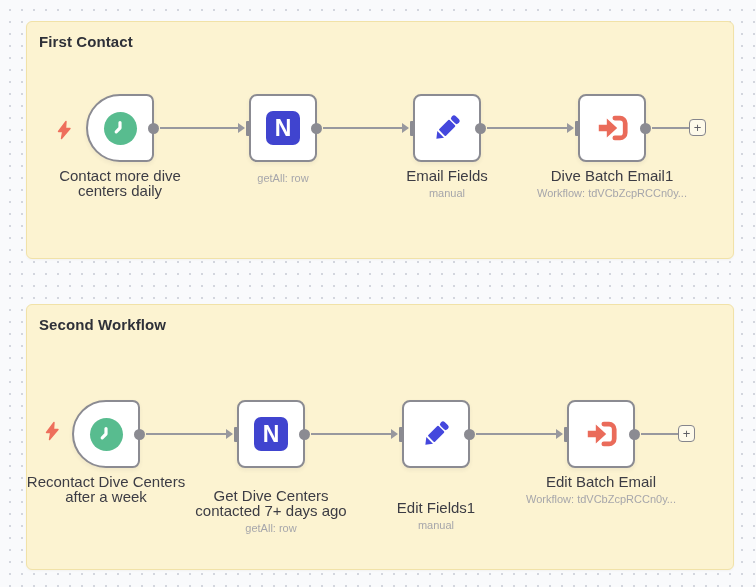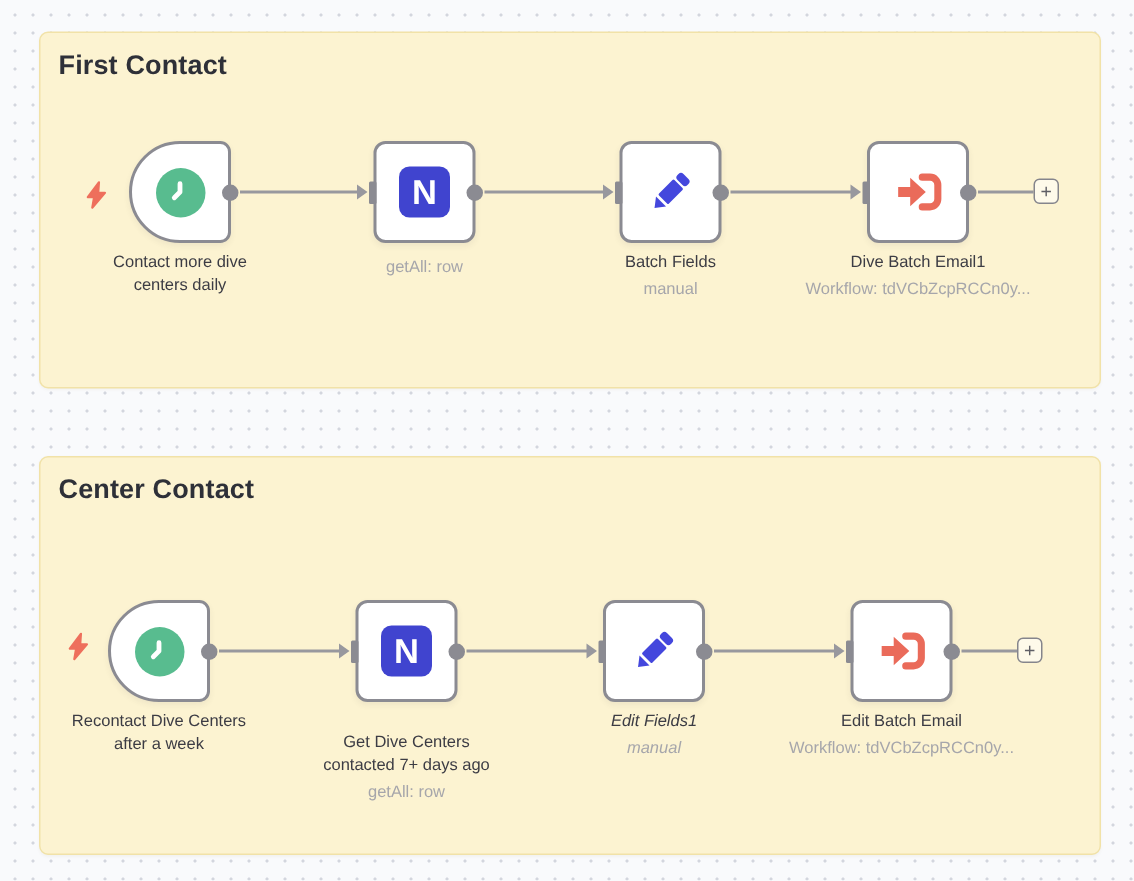--- a/index.html
+++ b/index.html
@@ -9,21 +9,21 @@
     background-color:#f9fafc;
     background-image:radial-gradient(#d3d6de 1px, transparent 1.1px);
     background-size:12px 12px;
     background-position:4px 4px;
   }
   .sticky {
     position:absolute; background:#fcf3d1; border:1px solid #f1e2a8;
     border-radius:6px; box-shadow:0 1px 2px rgba(120,100,40,.05);
   }
   .sticky-title {
-    padding:11px 12px 0 12px; font-size:18px; font-weight:700;
+    padding:11px 12px 0 12px; font-size:15px; font-weight:700;
     color:#2e3038; letter-spacing:.1px;
   }
   .node {
     position:absolute; width:68px; height:68px; background:#fff;
     border:2px solid #8b8b92; border-radius:8px; box-sizing:border-box;
     box-shadow:0 2px 4px rgba(60,60,70,.07);
   }
   .node.trigger { border-radius:38px 8px 8px 38px; }
   .icon-wrap { position:absolute; inset:0; display:flex; align-items:center; justify-content:center; }
   .clock-badge {
@@ -46,21 +46,21 @@
   .conn { position:absolute; height:10px; }
   .conn .line { position:absolute; left:0; right:6px; top:4px; height:2px; background:#98989e; }
   .conn.noarrow .line { right:0; }
   .conn .arrow {
     position:absolute; right:0; top:0; width:0; height:0;
     border-top:5px solid transparent; border-bottom:5px solid transparent;
     border-left:7px solid #98989e;
   }
   .node-label { position:absolute; width:220px; text-align:center; pointer-events:none; }
   .node-label .t {
-    font-size:11px; font-weight:500; color:#3c3c44; line-height:15px;
+    font-size:15px; font-weight:500; color:#3c3c44; line-height:15px;
     white-space:pre-line;
   }
   .node-label .s { margin-top:4px; font-size:11px; color:#a6a6ab; }
   .node-label .s:empty { display:none; }
   .plus-btn {
     position:absolute; width:17px; height:17px; box-sizing:border-box;
     border:1.5px solid #85858c; border-radius:4px; background:rgba(255,255,255,.55);
     color:#5f5f66; display:flex; align-items:center; justify-content:center;
     font-size:13px; line-height:1; font-weight:400;
   }
@@ -148,30 +148,30 @@
   <div class="plus-btn" style="left:689px;top:119px;">+</div>
 
   <div class="node-label" style="left:10px;top:168px;">
     <div class="t">Contact more dive
 centers daily</div>
   </div>
   <div class="node-label" style="left:173px;top:168px;">
       <div class="s">getAll: row</div>
   </div>
   <div class="node-label" style="left:337px;top:168px;">
-    <div class="t">Batch Fields</div>
+    <div class="t">Email Fields</div>
       <div class="s">manual</div>
   </div>
   <div class="node-label" style="left:502px;top:168px;">
     <div class="t">Dive Batch Email1</div>
       <div class="s">Workflow: tdVCbZcpRCCn0y...</div>
   </div>
 
   <div class="sticky" style="left:26px;top:304px;width:706px;height:264px;">
-    <div class="sticky-title">Center Contact</div>
+    <div class="sticky-title">Second Workflow</div>
   </div>
 
   <div class="bolt" style="left:45px;top:422px;">
     <svg width="15" height="18" viewBox="0 0 14 18">
       <path d="M8.5 .5 L1 10.5 h4.2 L4 17.5 l8.5 -10 H8 z" fill="#ee6f5c" stroke="#ee6f5c" stroke-width="1.4" stroke-linejoin="round"></path>
     </svg>
   </div>
 
   <div class="node trigger" style="left:72px;top:400px;">
     <div class="icon-wrap">
@@ -240,21 +240,21 @@
 
   <div class="node-label" style="left:-4px;top:474px;">
     <div class="t">Recontact Dive Centers
 after a week</div>
   </div>
   <div class="node-label" style="left:161px;top:488px;text-align:center;">
     <div class="t">Get Dive Centers
 contacted 7+ days ago</div>
       <div class="s">getAll: row</div>
   </div>
-  <div class="node-label" style="left:326px;top:474px;font-style:italic;">
+  <div class="node-label" style="left:326px;top:500px;">
     <div class="t">Edit Fields1</div>
       <div class="s">manual</div>
   </div>
   <div class="node-label" style="left:491px;top:474px;">
     <div class="t">Edit Batch Email</div>
       <div class="s">Workflow: tdVCbZcpRCCn0y...</div>
   </div>
 
 </div>
 

